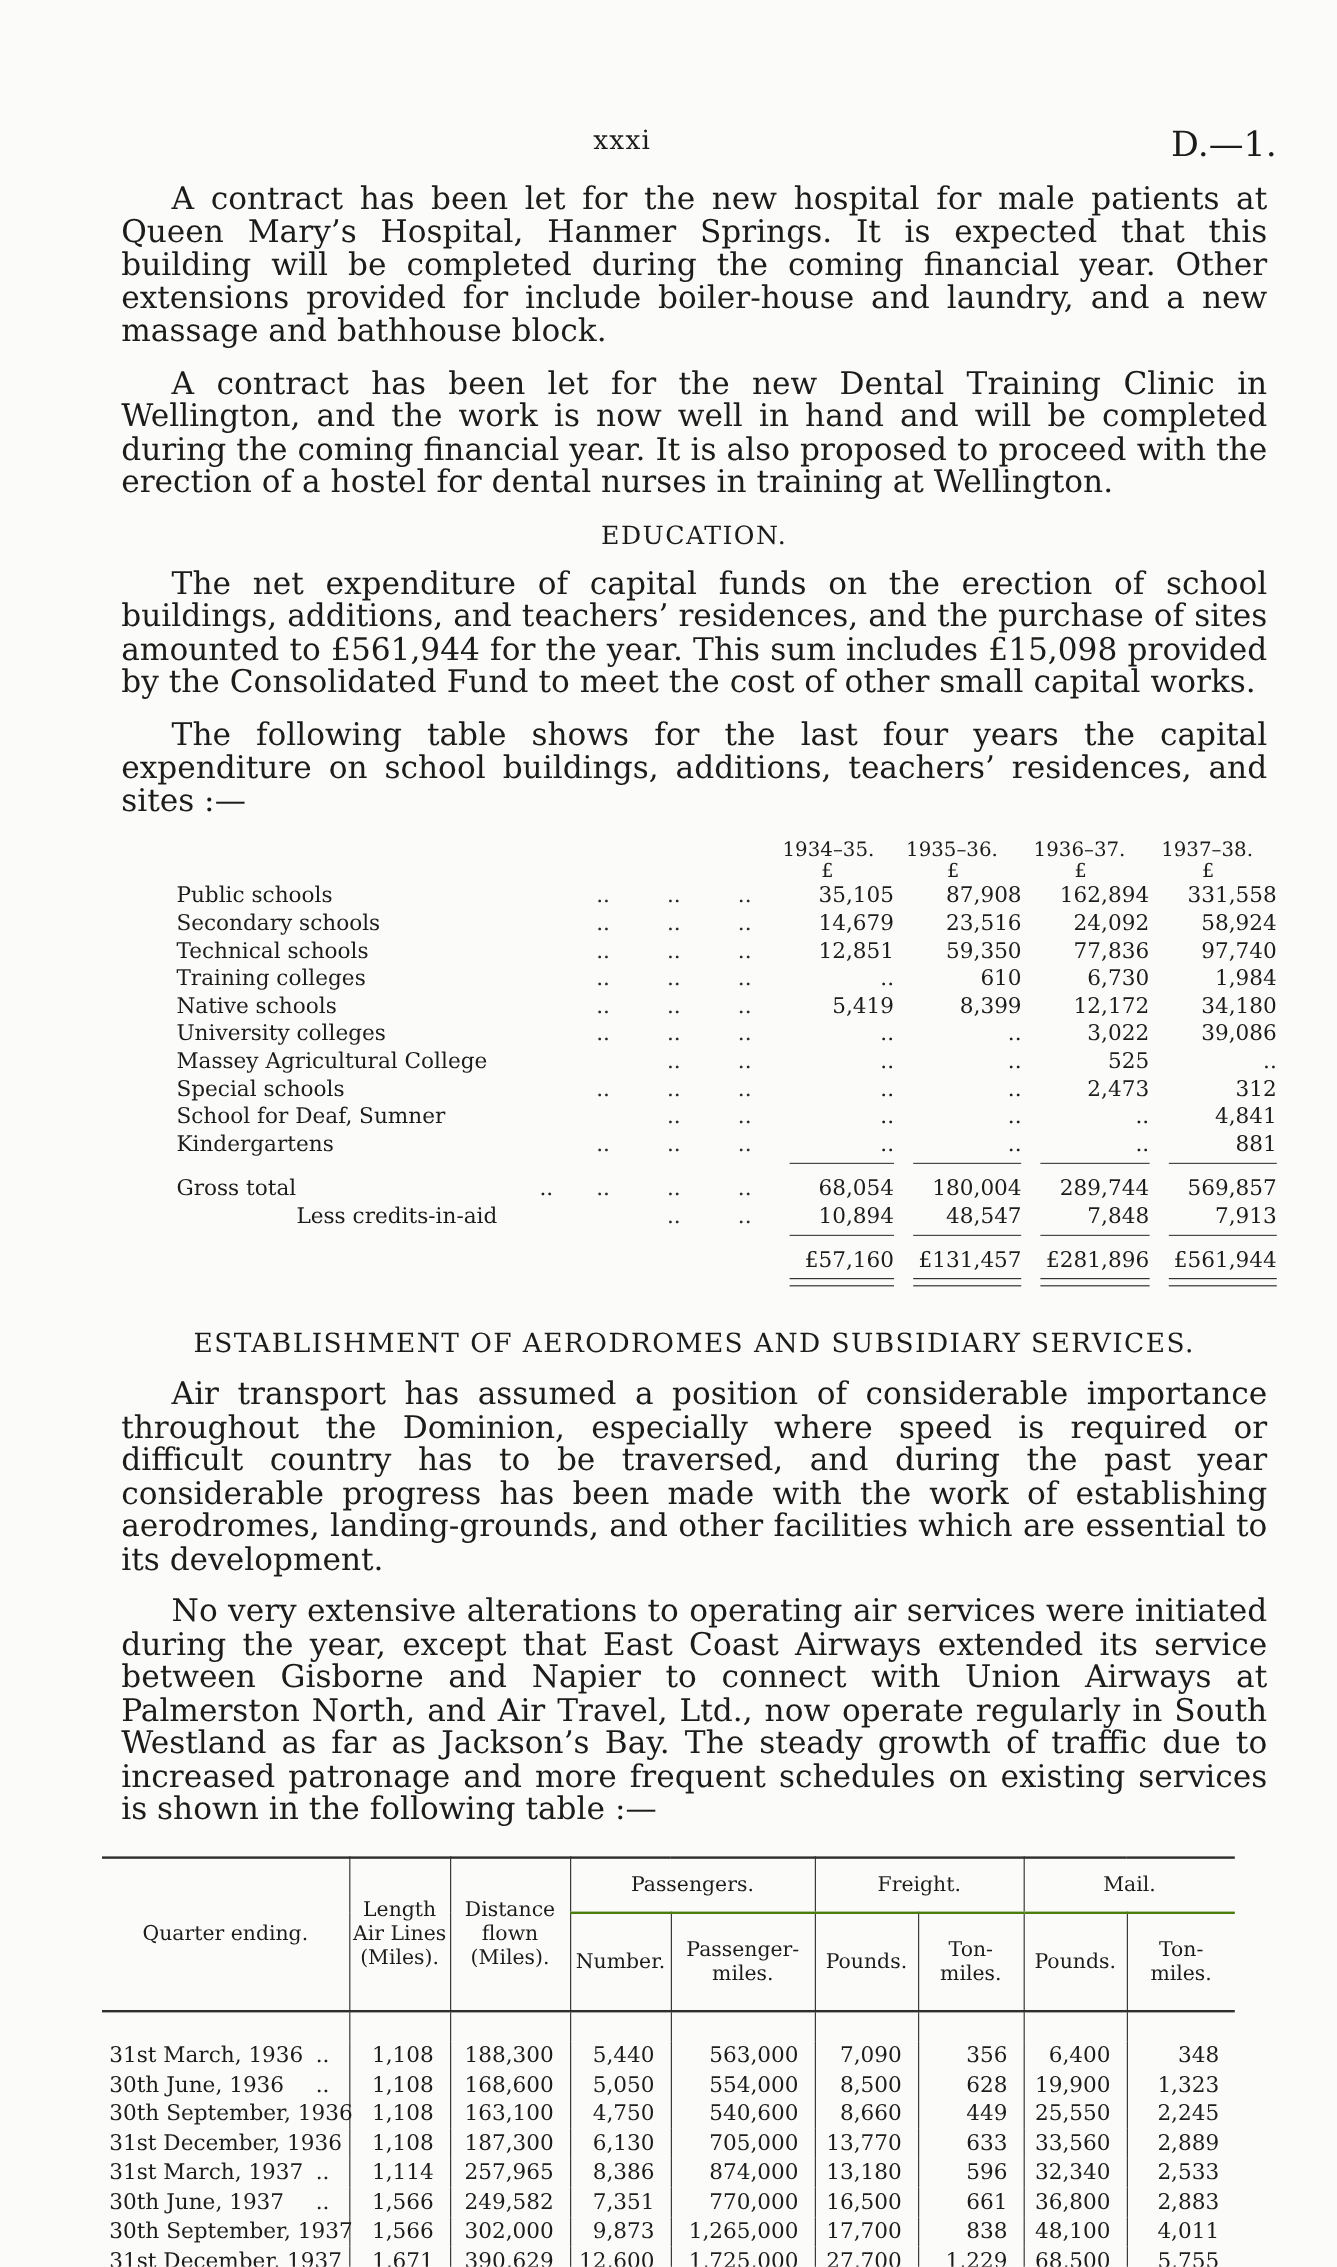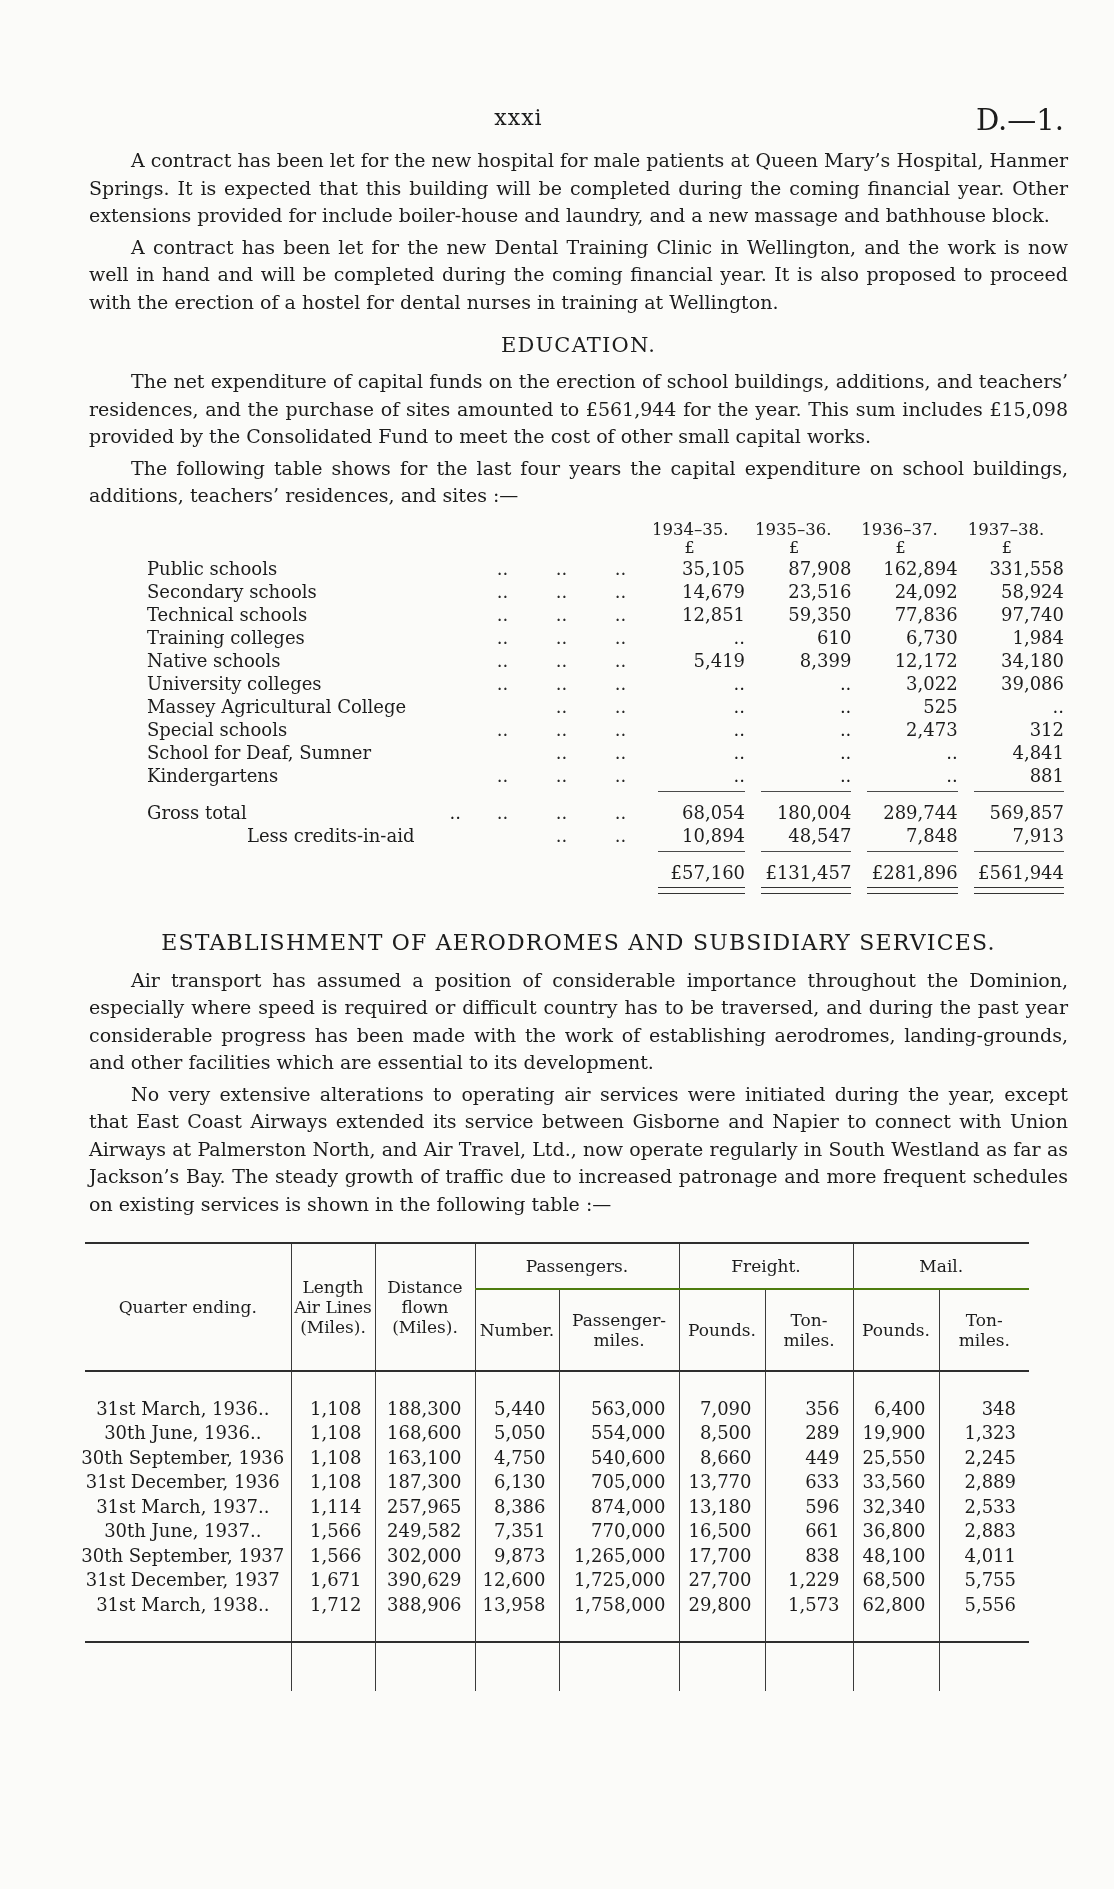--- a/index.html
+++ b/index.html
@@ -10,21 +10,21 @@
     font-family:"DejaVu Serif","Liberation Serif",serif;
     position:relative;overflow:hidden;
   }
   .page{position:absolute;top:0;left:0;right:0;bottom:0;padding:103px 42px 0 85px}
   
   .pagehead{position:relative;height:34px;margin-bottom:10px}
   .pageno{position:absolute;left:0;right:120px;top:2px;text-align:center;font-size:22px;letter-spacing:1px}
   .docref{position:absolute;right:8px;top:0;font-size:29px}
   
   p.bodytext{
-    margin:4px;font-size:19px;line-height:27.5px;
+    margin:16px;font-size:26px;line-height:27.5px;
     text-align:justify;text-indent:42px;
   }
   .section-head{
     text-align:center;font-size:21px;letter-spacing:1.2px;
     margin:17px 0 11px 0;font-weight:normal;
   }
   .section-head.aero{font-size:22px;margin:36px 0 12px 0}
   
   table.edu{border-collapse:collapse;margin:10px 0 0 60px;font-size:18px;line-height:23px}
   table.edu td{padding:0 2px;white-space:nowrap;vertical-align:bottom}
@@ -56,21 +56,21 @@
   table.air thead{border-bottom:2.4px solid #2e2e2e}
   table.air tbody{border-bottom:2px solid #2e2e2e}
   table.air th,table.air td{font-weight:normal;padding:0}
   table.air .vb{border-left:1px solid #3b3b3b}
   table.air thead th{font-size:17px;text-align:center;line-height:20px;vertical-align:middle}
   table.air thead tr.grp th{height:44px}
   table.air thead tr.grp th.span2{border-bottom:2px solid #4d7c0f}
   table.air thead tr.sub th{height:72px;padding:4px 2px}
   table.air tbody td{height:24.5px;text-align:right;padding-right:13px;white-space:nowrap}
   table.air tbody td.q{text-align:left;padding:0}
-  .qwrap{display:flex;justify-content:center;padding:0 16px 0 6px}
+  .qwrap{display:flex;justify-content:space-between;padding:0 16px 0 6px}
   table.air tbody tr.gap td{height:24px}
   table.air tfoot td{height:48px}
 </style>
 </head>
 <body>
 
 <div class="page">
 
   <div class="pagehead">
     <div class="pageno">xxxi</div>
@@ -383,21 +383,21 @@
             <div class="qwrap">
               <span>30th June, 1936</span>
               <span>..</span>
             </div>
           </td>
         <td class="vb">1,108</td>
         <td class="vb">168,600</td>
         <td class="vb">5,050</td>
         <td class="vb">554,000</td>
         <td class="vb">8,500</td>
-        <td class="vb">289</td>
+        <td class="vb">628</td>
         <td class="vb">19,900</td>
         <td class="vb">1,323</td>
       </tr>
       <tr>
         <td class="q">
             <div class="qwrap">
               <span>30th September, 1936</span>
               <span></span>
             </div>
           </td>

